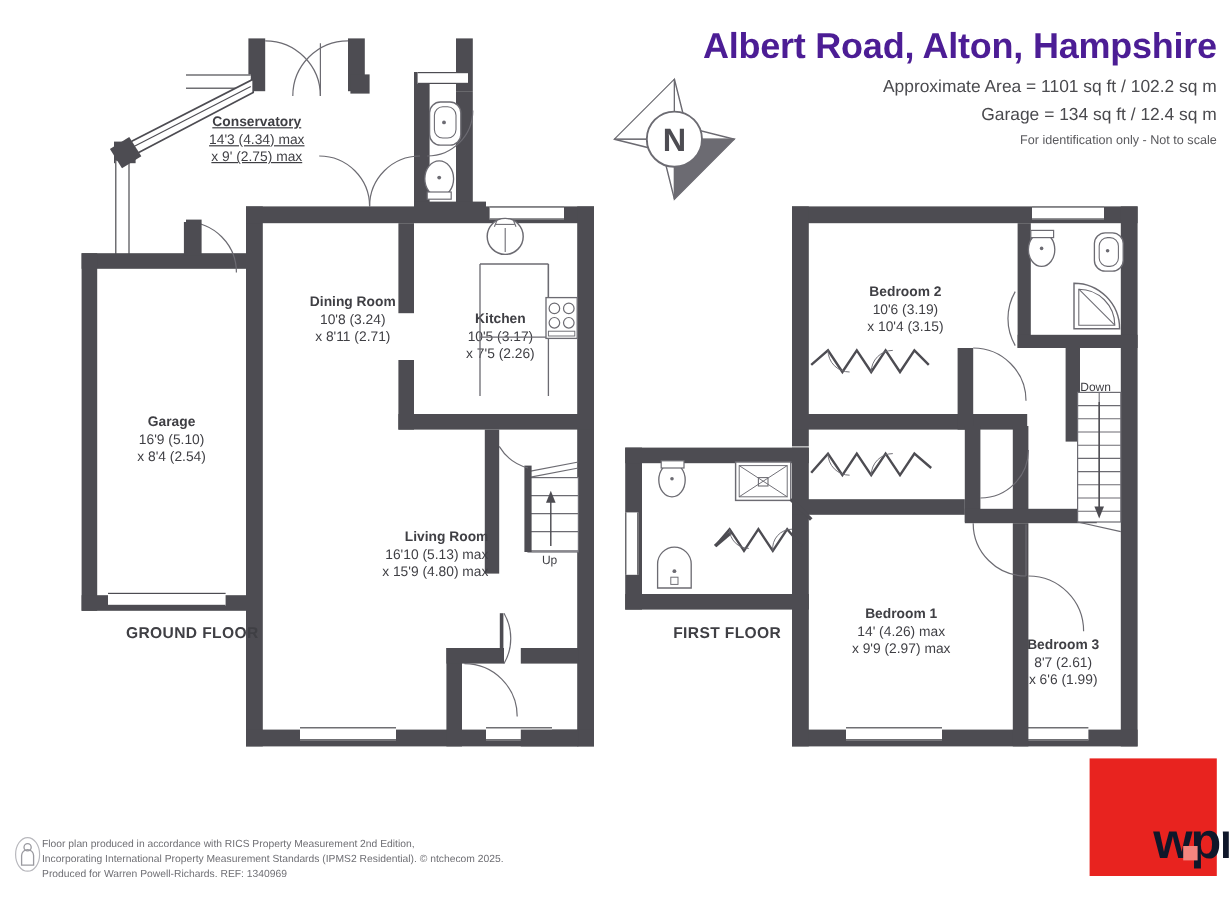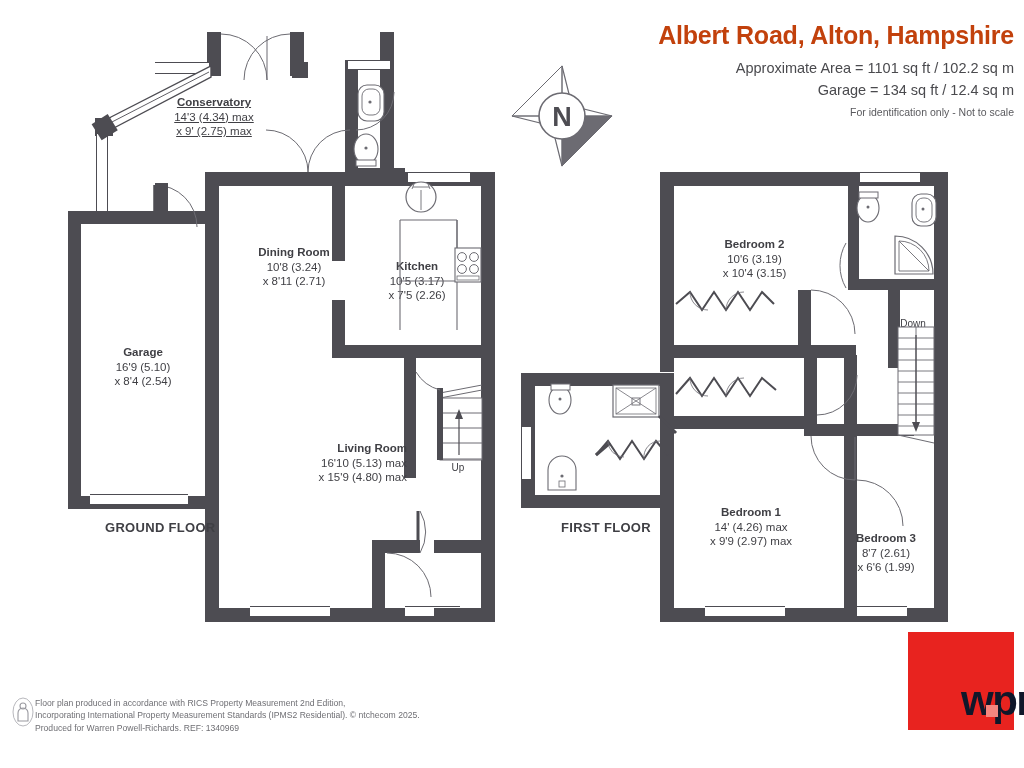--- a/index.html
+++ b/index.html
@@ -19,23 +19,23 @@
 
   
   #header {
     position: absolute;
     right: 10px;
     top: 22px;
     width: 560px;
     text-align: right;
   }
   #title {
-    font-size: 25px;
+    font-size: 30px;
     font-weight: bold;
-    color: #c2410c;
+    color: #4c1d95;
     letter-spacing: -0.2px;
     line-height: 1.1;
     white-space: nowrap;
   }
   .area-line {
     font-size: 14.5px;
     color: #4a4a4e;
     line-height: 1.42;
     margin-top: 2px;
   }

